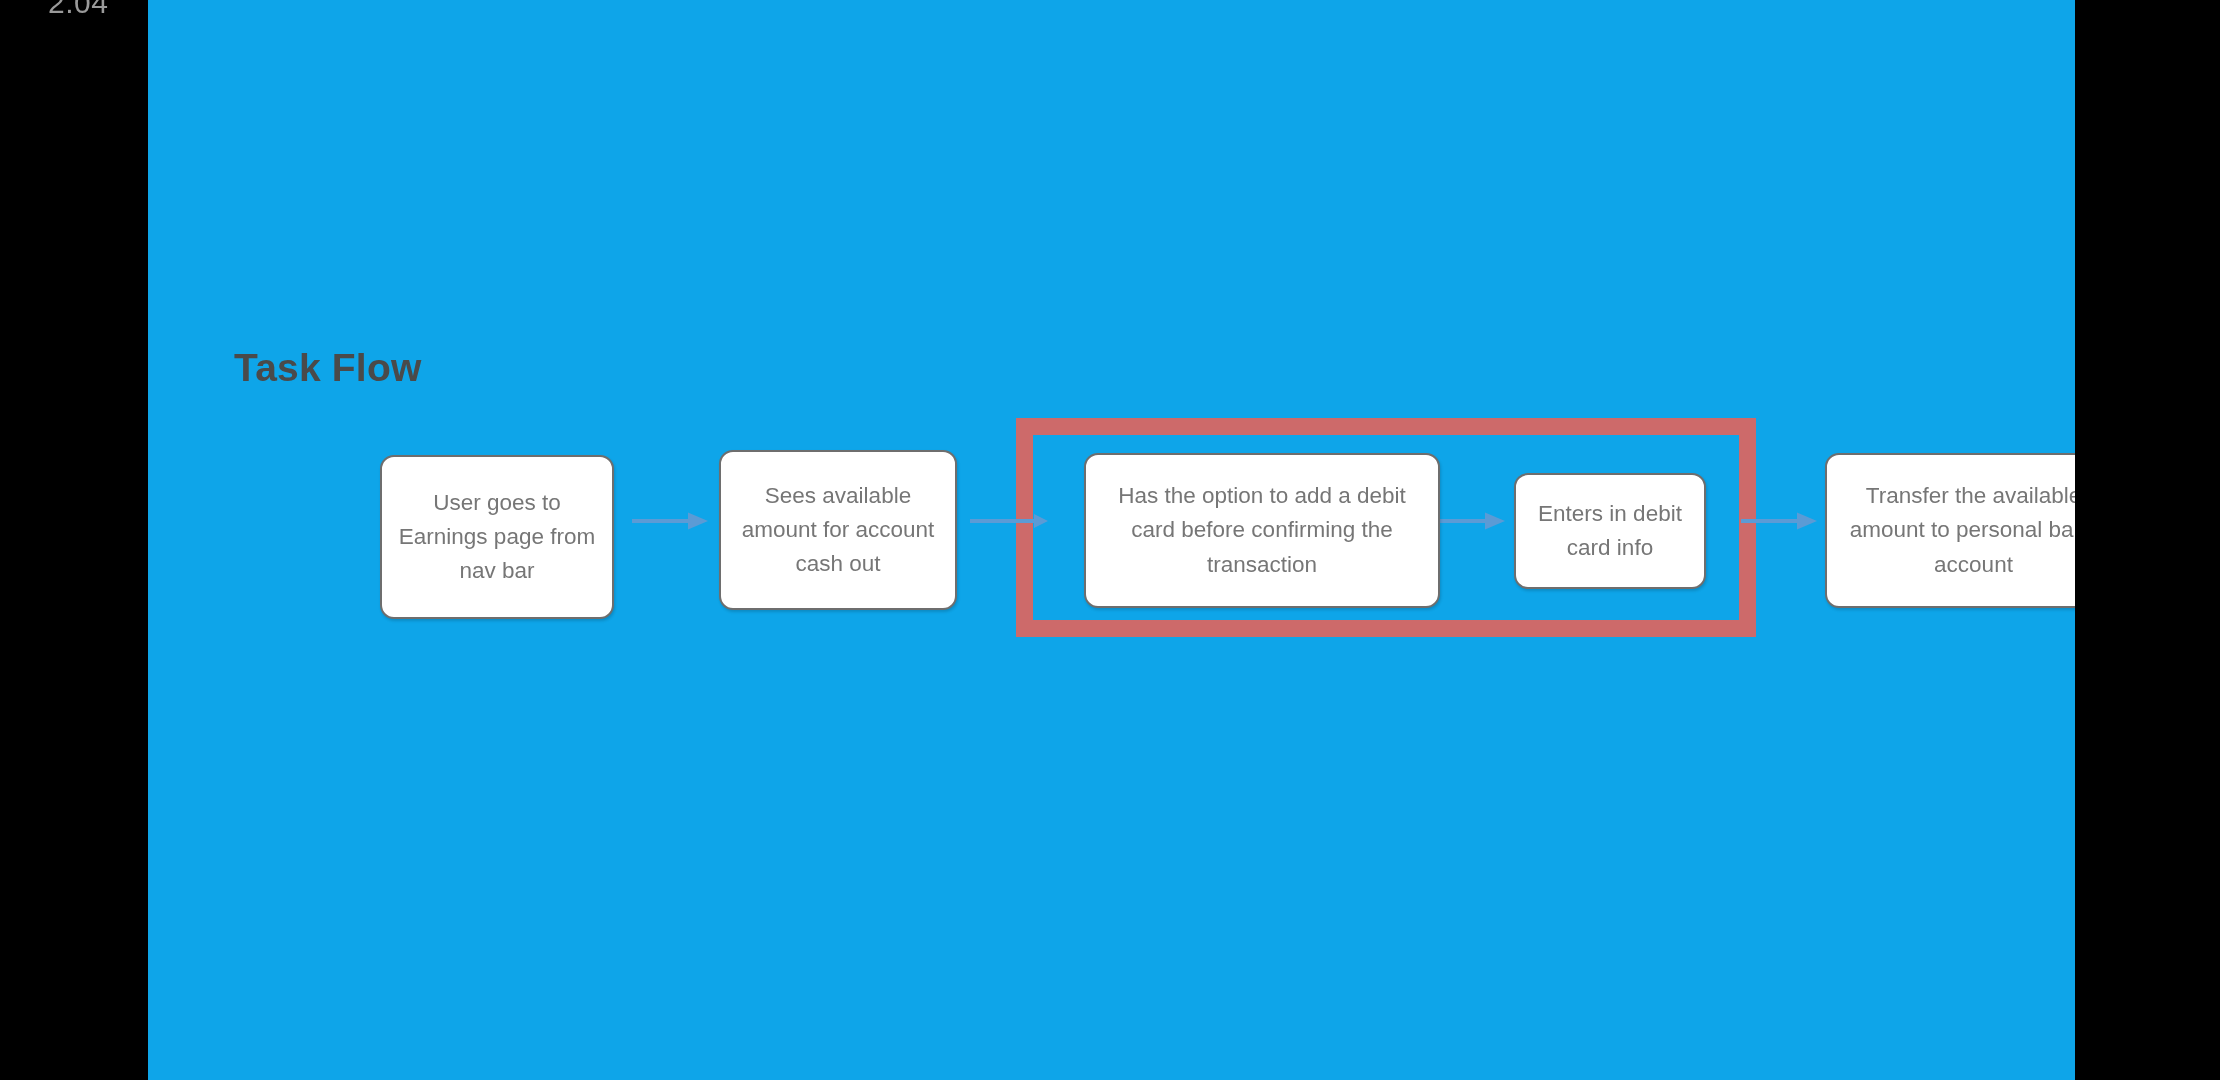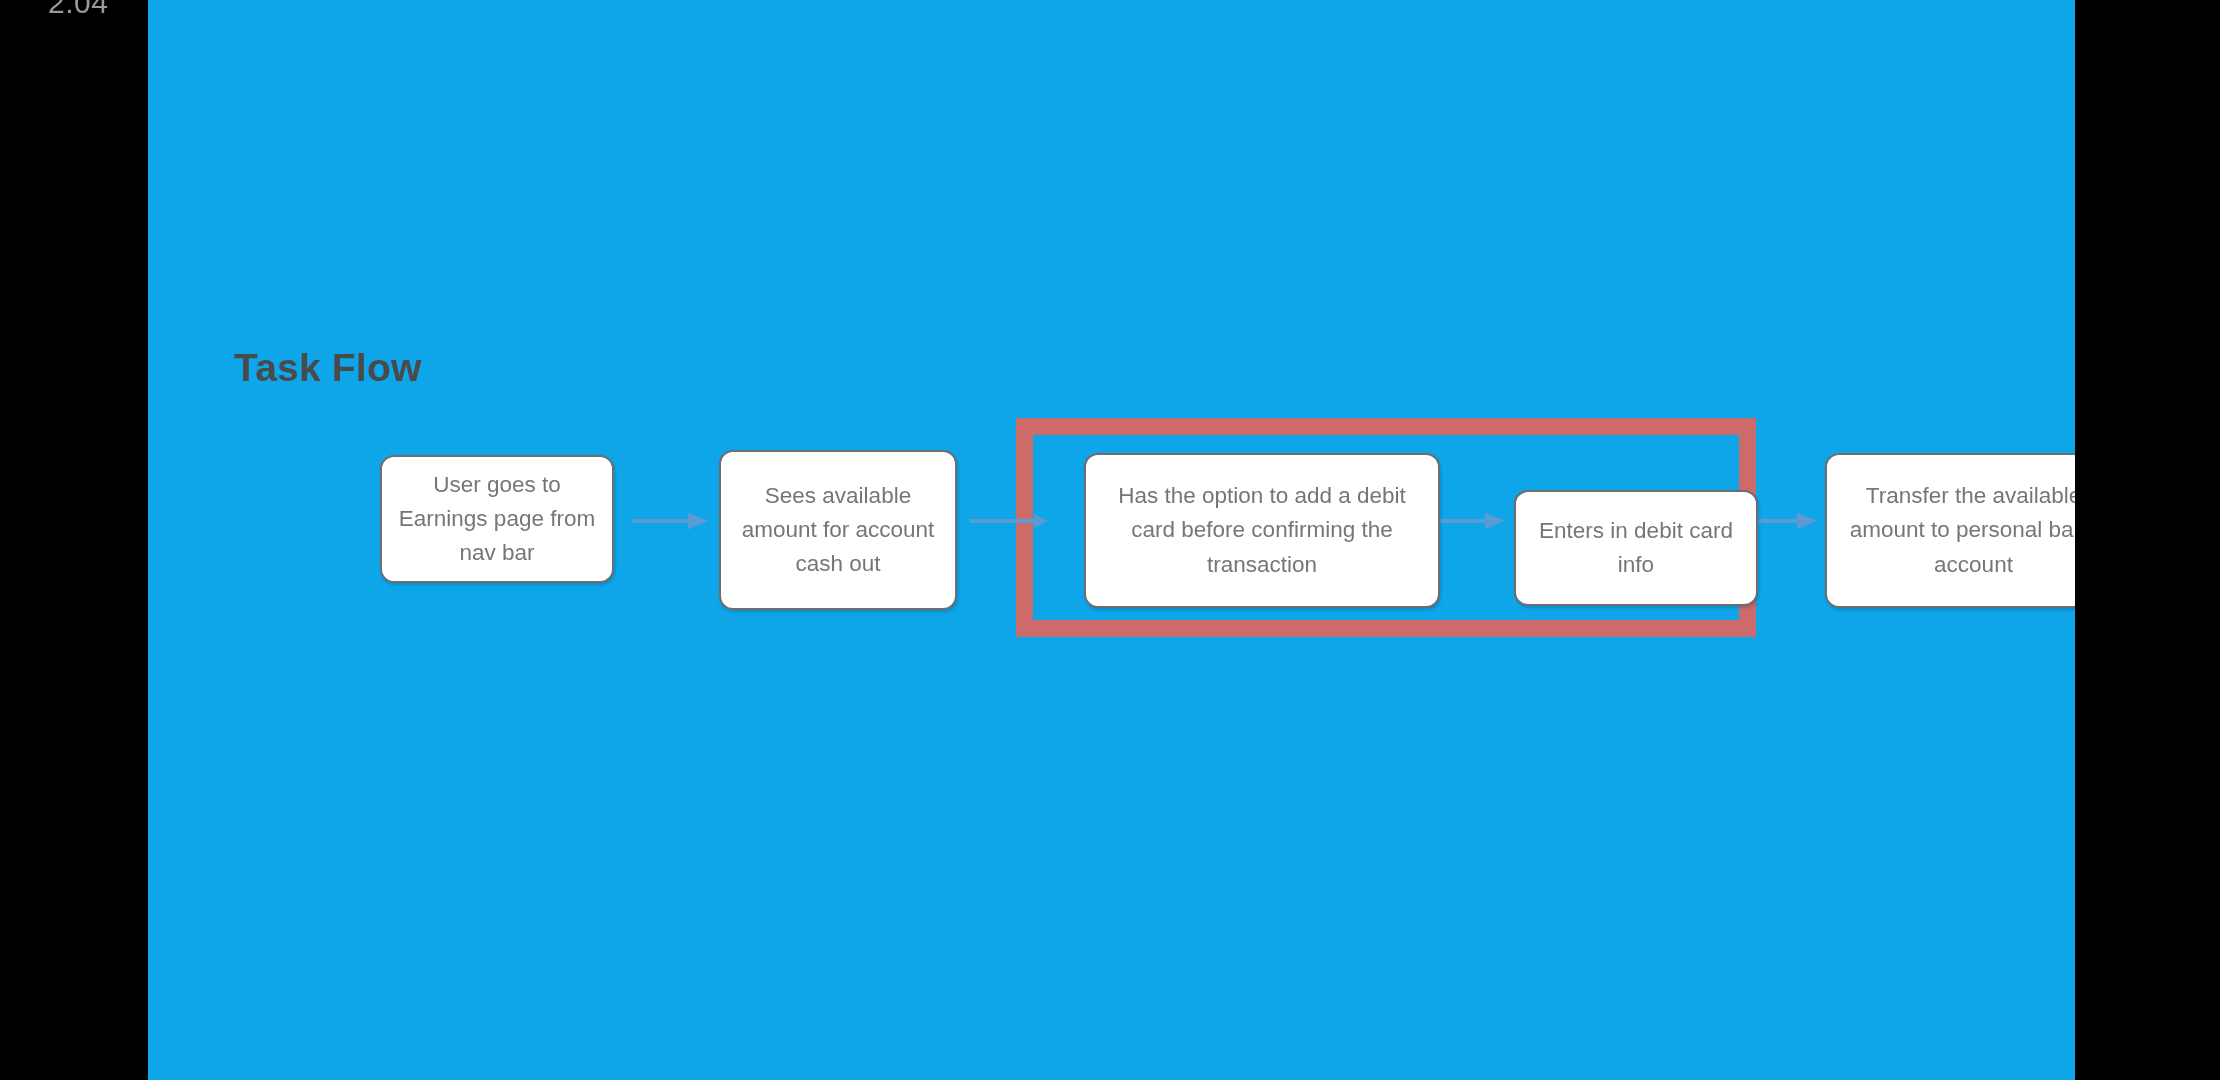--- a/index.html
+++ b/index.html
@@ -74,24 +74,24 @@
     text-align: center;
     color: #767676;
     font-size: 22.5px;
     line-height: 1.52;
     padding: 4px 10px;
     box-shadow: 1px 2px 3px rgba(0,0,0,0.16);
     z-index: 4;
   }
   .node span { display: block; }
 
-  #node-1 { left: 232px; top: 455px; width: 234px; height: 128px; }
+  #node-1 { left: 232px; top: 455px; width: 234px; height: 164px; }
   #node-2 { left: 571px; top: 450px; width: 238px; height: 160px; }
   #node-3 { left: 936px; top: 453px; width: 356px; height: 155px; }
-  #node-4 { left: 1366px; top: 473px; width: 244px; height: 116px; margin-top: 17px; }
+  #node-4 { left: 1366px; top: 473px; width: 192px; height: 116px; }
   #node-5 { left: 1677px; top: 453px; width: 297px; height: 155px; }
 
   
   .highlight-rect {
     position: absolute;
     box-sizing: border-box;
     left: 868px;
     top: 418px;
     width: 740px;
     height: 219px;

